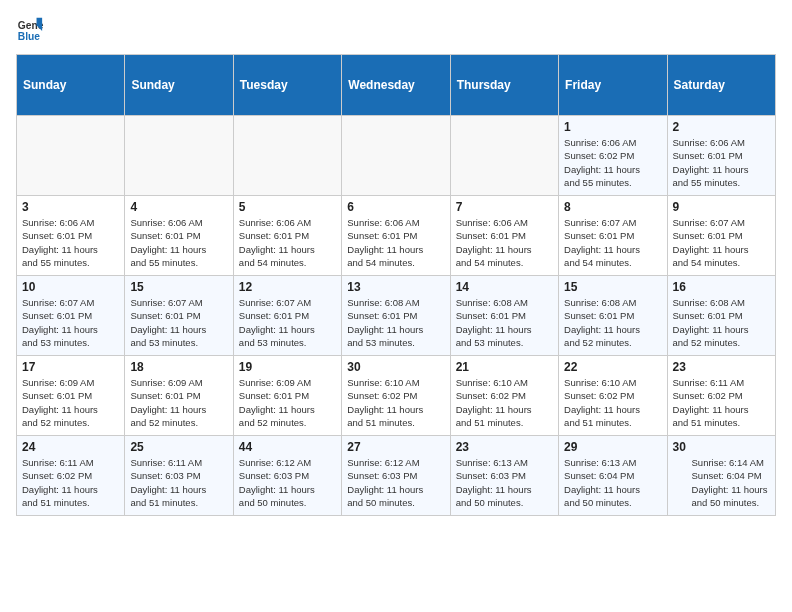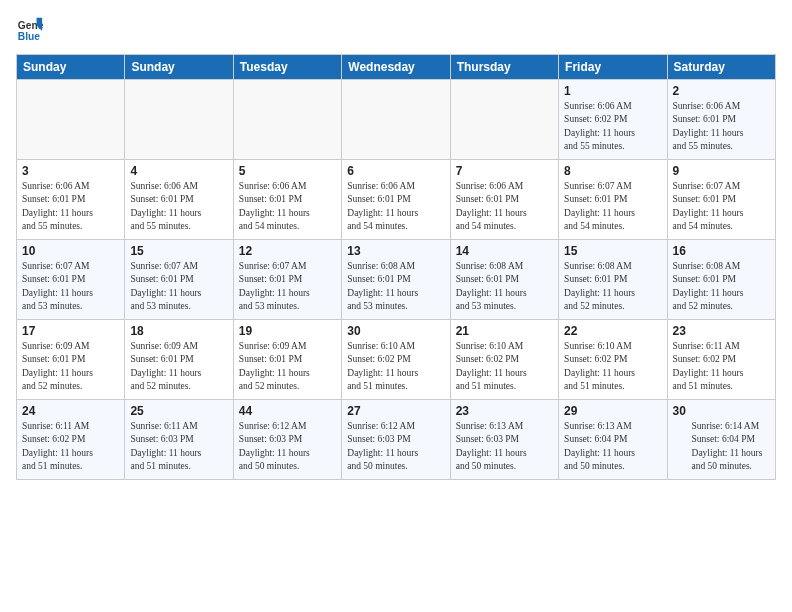--- a/index.html
+++ b/index.html
@@ -40,21 +40,21 @@
     }
     table {
       width: 100%;
       border-collapse: collapse;
       font-size: 10.5px;
     }
     thead tr th {
       background-color: #1a6db5;
       color: #fff;
       text-align: left;
-      padding: 5px 6px;
+      padding: 23px 6px;
       font-size: 12px;
       font-weight: bold;
       border: 1px solid #ccc;
     }
     tbody tr td {
       border: 1px solid #ccc;
       vertical-align: top;
       padding: 4px 5px;
       width: calc(100% / 7);
       min-height: 80px;
@@ -71,21 +71,20 @@
       font-weight: bold;
       font-size: 12px;
       color: #222;
       display: block;
       margin-bottom: 2px;
     }
     .day-info {
       font-size: 9.5px;
       color: #333;
       line-height: 1.4;
-      font-family: Liberation Serif, serif;
     }
     .empty-cell {
       background: #f8f8f8 !important;
     }
   </style>
 </head>
 <body>
 
 <div class="header">
   <div class="logo">

